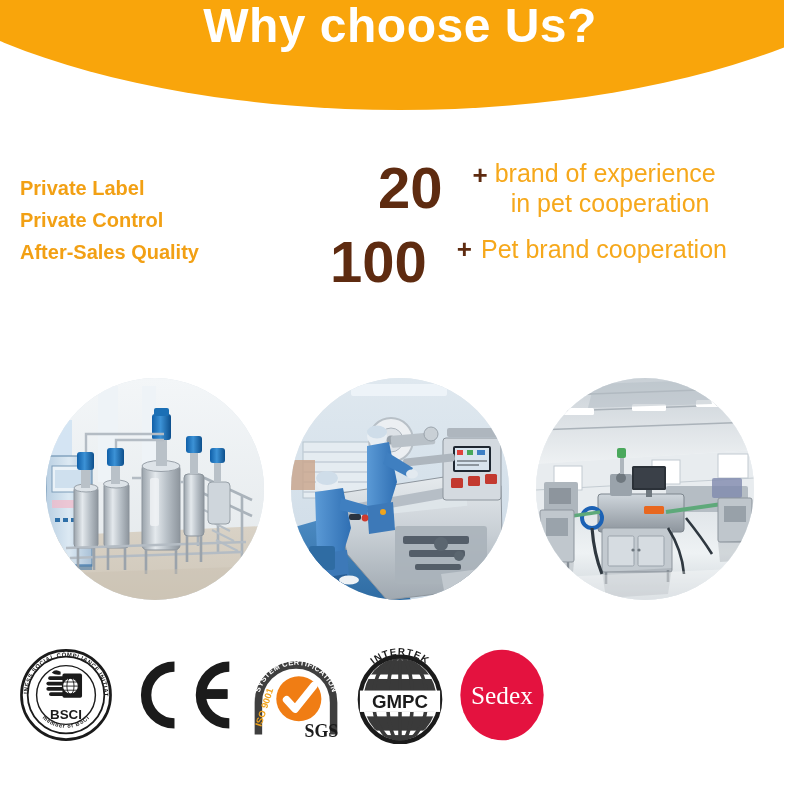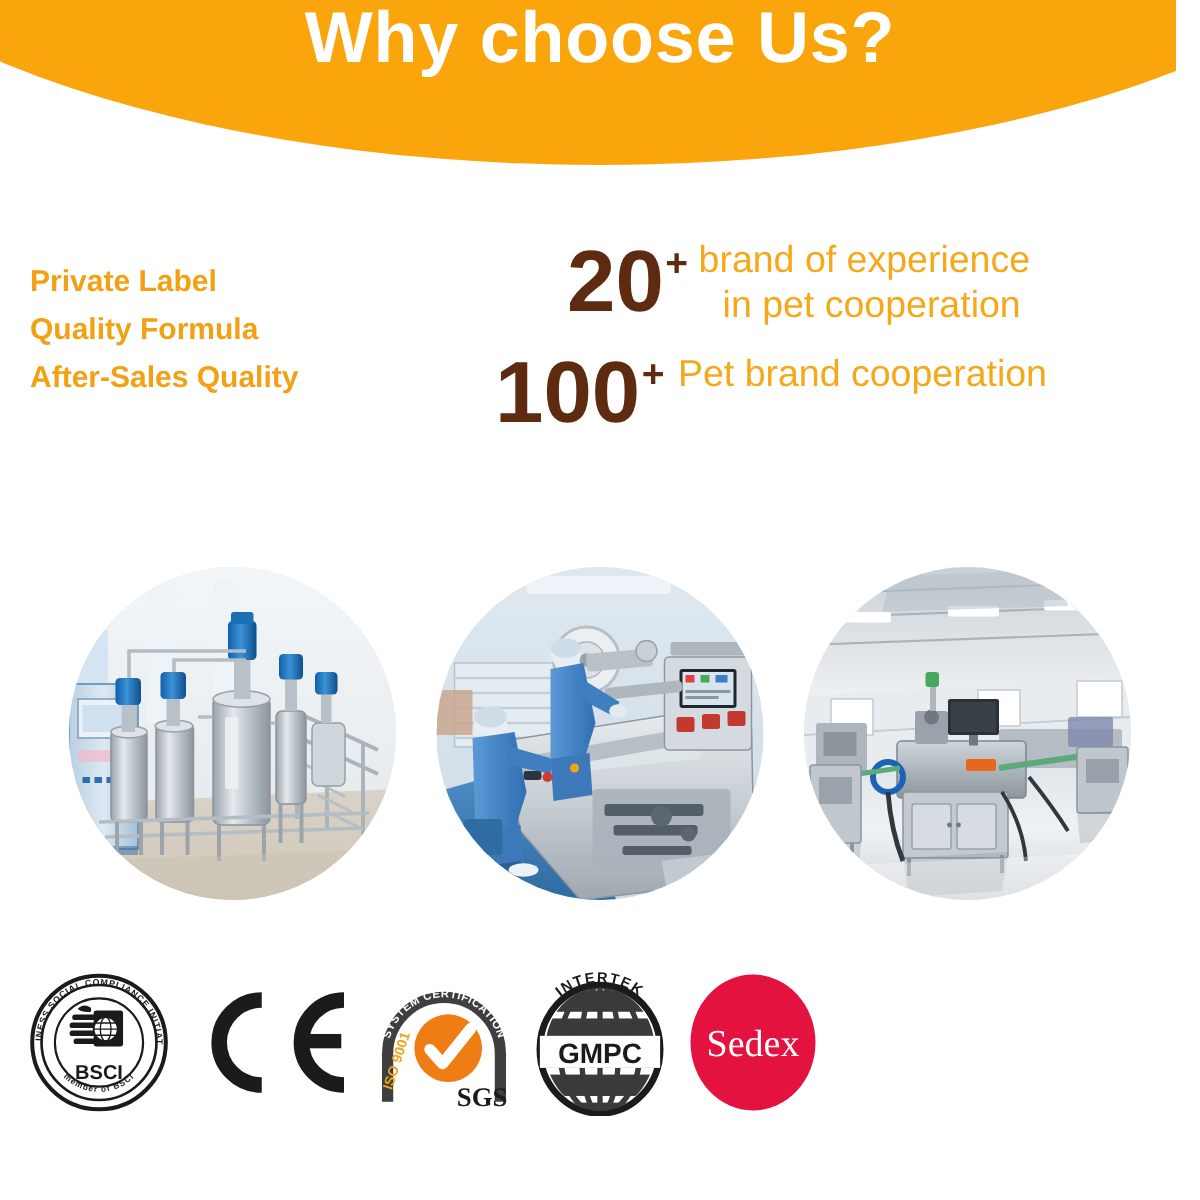--- a/index.html
+++ b/index.html
@@ -51,20 +51,21 @@
     display:flex;
     align-items:flex-start;
   }
   .stat-num{
     color:#5e2b10;
     font-weight:bold;
     line-height:1;
     white-space:nowrap;
     display:flex;
     align-items:flex-start;
+    gap:29px;
   }
   .stat-num .big{font-size:58px;line-height:0.95;}
   .stat-num .plus{font-size:26px;line-height:1;margin-top:2px;margin-left:1px;}
   .stat-text{
     color:#f6a81b;
     font-size:25px;
     line-height:30px;
     white-space:nowrap;
   }
   .stat-1{margin-left:48px;}
@@ -112,21 +113,21 @@
 <div class="page">
 
   <div class="banner">
     <div class="banner-title">Why choose Us?</div>
   </div>
 
   <div class="mid">
 
     <div class="services">
       <div class="service-line">Private Label</div>
-      <div class="service-line">Quality Formula</div>
+      <div class="service-line">Private Control</div>
       <div class="service-line">After-Sales Quality</div>
     </div>
 
     <div class="stats">
 
       <div class="stat stat-1">
         <div class="stat-num">
           <span class="big">20</span>
             <span class="plus">+</span>
         </div>

